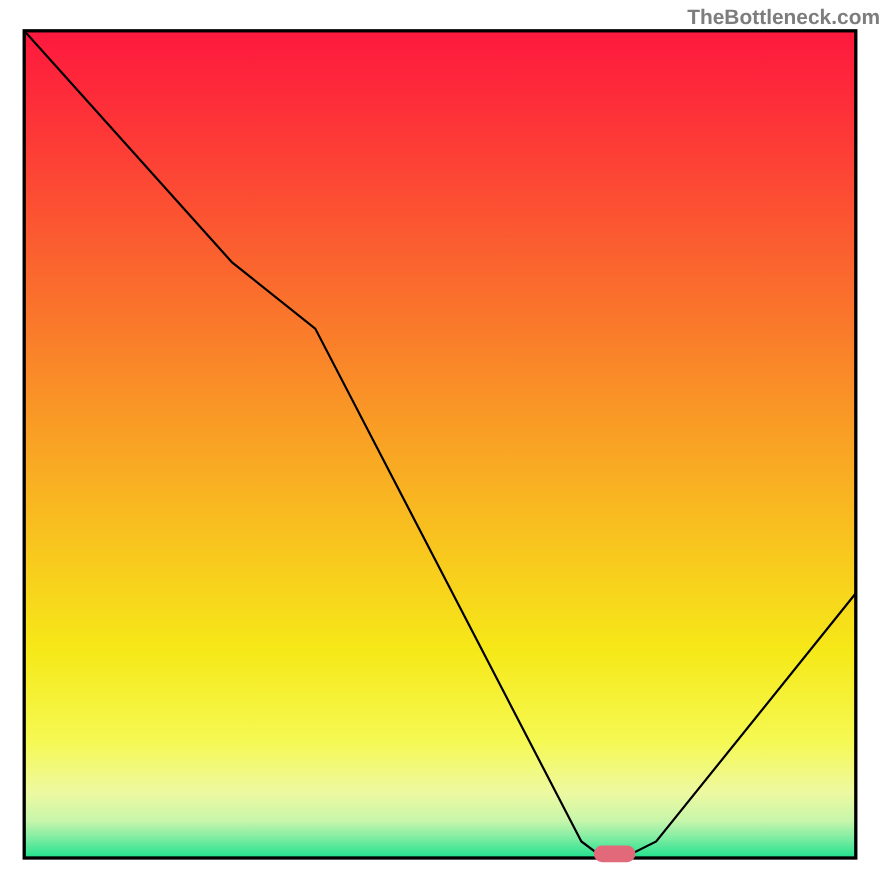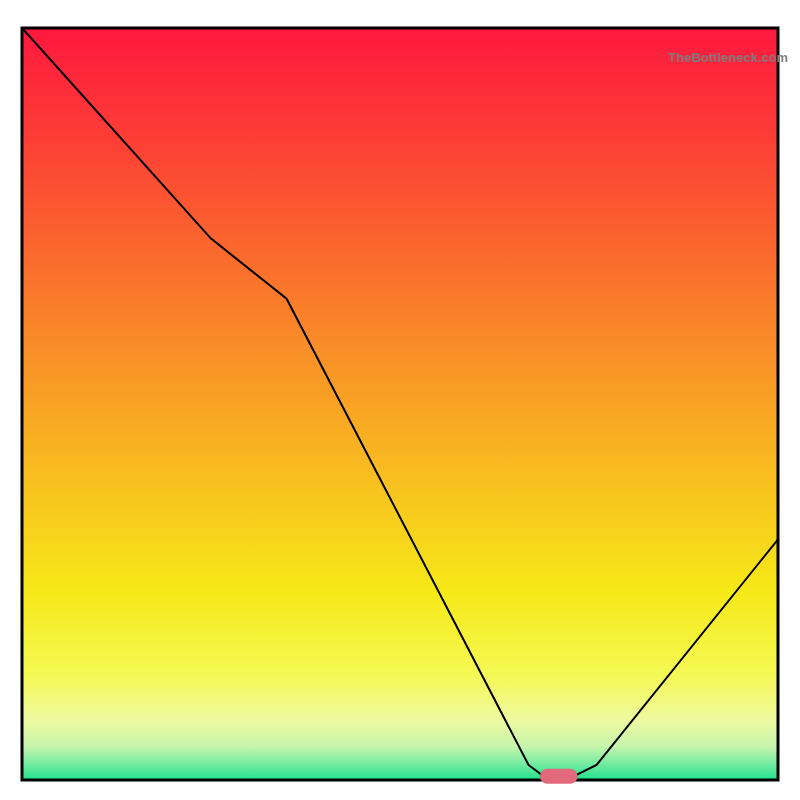--- a/index.html
+++ b/index.html
@@ -1,17 +1,17 @@
 <!DOCTYPE html>
 <html><head>
 <meta charset="utf-8">
 <style>
   * { margin: 0; padding: 0; box-sizing: border-box; }
   body { width: 800px; height: 800px; position: relative; background: #fff; font-family: Arial, sans-serif; }
-  .watermark { position: absolute; top: 6px; right: 12px; font-size: 13px; font-weight: bold; color: #7d7d7d; z-index: 10; margin-top: 44px; }
+  .watermark { position: absolute; top: 6px; right: 0; font-size: 19px; font-weight: bold; color: #7d7d7d; z-index: 10; }
   svg { display: block; }
 </style>
 </head>
 <body>
 
 <div class="watermark">TheBottleneck.com</div>
 
 <svg width="800" height="800">
   <defs>
     <linearGradient id="bg-grad" x1="0" y1="0" x2="0" y2="1">

